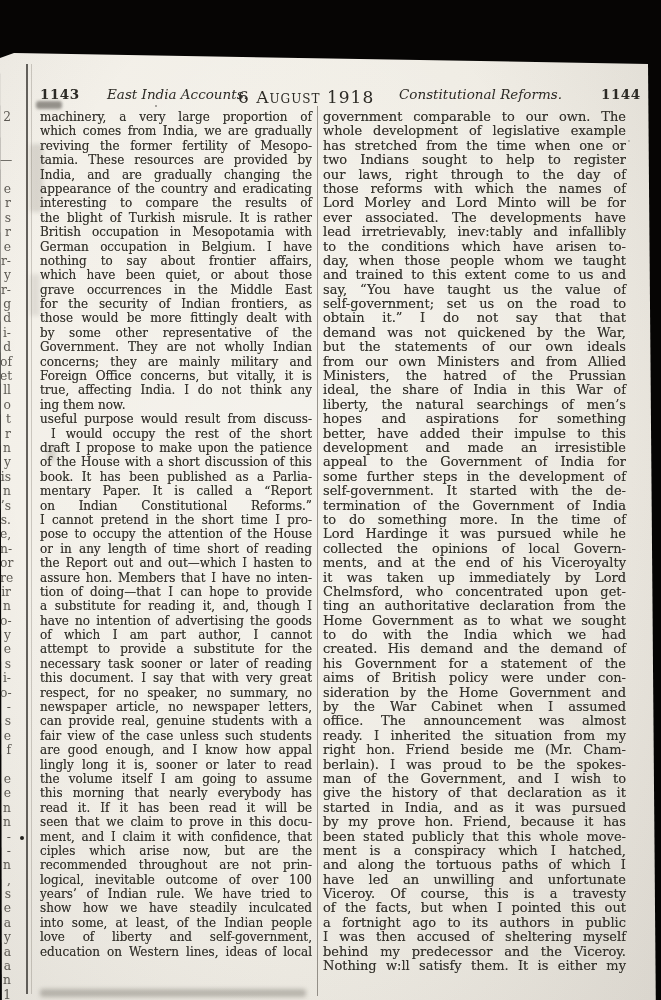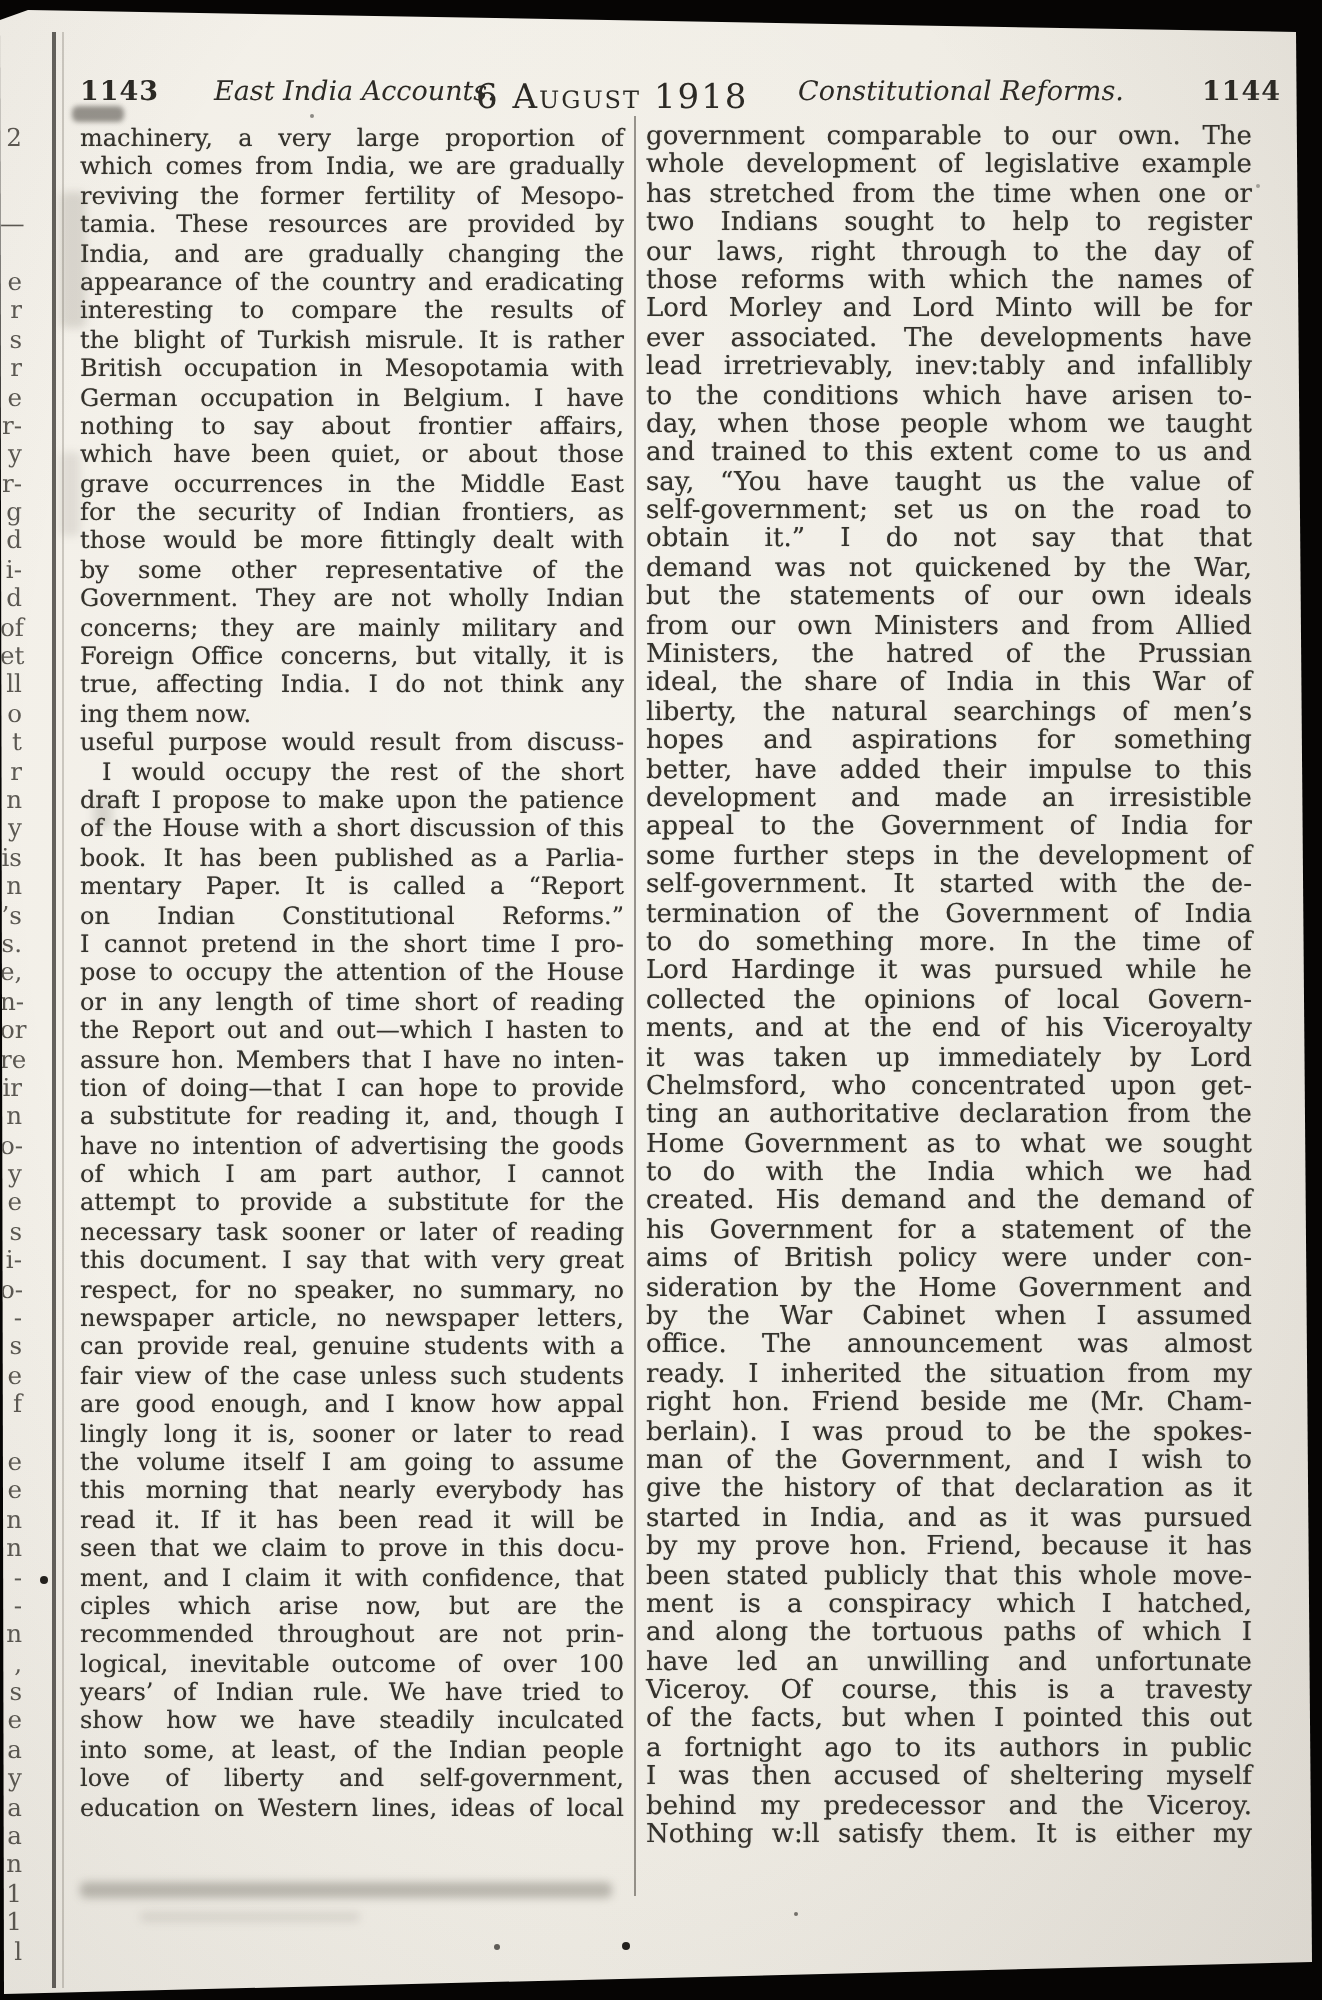--- a/index.html
+++ b/index.html
@@ -1,20 +1,20 @@
 <!DOCTYPE html>
 <html><head>
 <meta charset="utf-8">
 <style>
   html,body{margin:0;padding:0;background:#060504;}
   body{width:661px;height:1000px;position:relative;overflow:hidden;
        font-family:"DejaVu Serif","Liberation Serif",serif;}
   .page{position:absolute;inset:0;
         background:linear-gradient(100deg,#f4f1ea 0%,#f0ede5 55%,#ebe7df 100%);
-        clip-path:polygon(0px 10px,14px 5px,648px 16px,656px 981px,2px 997px);}
+        clip-path:polygon(0px 10px,14px 5px,648px 16px,656px 981px,2px 997px);margin-top:48px;}
   .paper-shade{position:absolute;inset:0;pointer-events:none;
         background:radial-gradient(ellipse at 45% 40%,rgba(255,255,255,.25) 0%,rgba(0,0,0,0) 55%,rgba(64,58,48,.10) 100%);}
   
   .gutter-line{position:absolute;left:26px;top:16px;bottom:6px;width:2px;background:rgba(45,42,37,.72);}
   .gutter-line2{position:absolute;left:31px;top:16px;bottom:6px;width:1px;background:rgba(110,104,92,.30);}
   
   .col-rule{position:absolute;left:317px;top:58px;height:890px;width:1px;background:rgba(75,70,62,.55);}
   
   .hdr{position:absolute;top:38px;color:#2c2a25;font-size:13.5px;white-space:nowrap;}
   .hnum{font-weight:bold;letter-spacing:.5px;}

